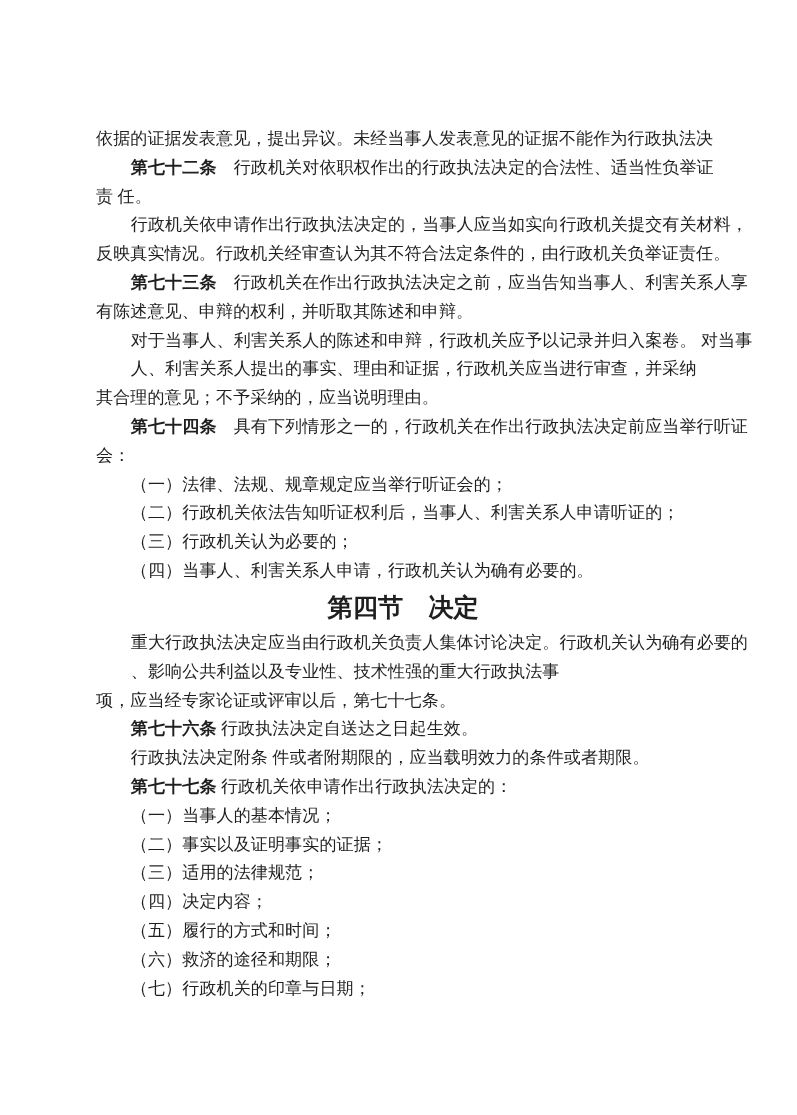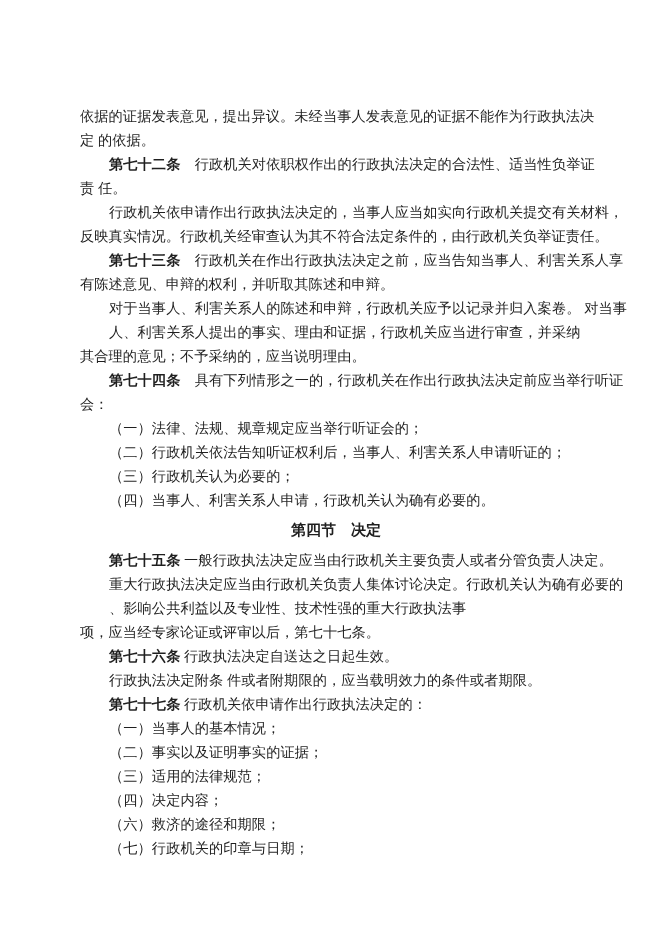--- a/index.html
+++ b/index.html
@@ -39,58 +39,57 @@
   .art {
     font-weight: 700;
     text-align: center;
   }
   .heading {
     height: 30px;
     line-height: 30px;
     margin: 3px 0 3px 0;
     text-align: center;
     font-weight: 700;
-    font-size: 15px;
+    font-size: 21px;
     white-space: pre;
   }
 </style>
 </head>
 <body>
 
 <div class="page">
   <div class="content">
 
     <div class="line"><span>依据的证据发表意见，提出异议。未经当事人发表意见的证据不能作为行政执法决</span></div>
-    <div class="line"><span>定 的依据。</span></div>
     <div class="line ind"><span class="art">第七十二条</span><span>　行政机关对依职权作出的行政执法决定的合法性、适当性负举证</span></div>
     <div class="line"><span>责 任。</span></div>
     <div class="line ind"><span>行政机关依申请作出行政执法决定的，当事人应当如实向行政机关提交有关材料，</span></div>
     <div class="line"><span>反映真实情况。行政机关经审查认为其不符合法定条件的，由行政机关负举证责任。</span></div>
     <div class="line ind"><span class="art">第七十三条</span><span>　行政机关在作出行政执法决定之前，应当告知当事人、利害关系人享</span></div>
     <div class="line"><span>有陈述意见、申辩的权利，并听取其陈述和申辩。</span></div>
     <div class="line ind"><span>对于当事人、利害关系人的陈述和申辩，行政机关应予以记录并归入案卷。 对当事</span></div>
     <div class="line ind"><span>人、利害关系人提出的事实、理由和证据，行政机关应当进行审查，并采纳</span></div>
     <div class="line"><span>其合理的意见；不予采纳的，应当说明理由。</span></div>
     <div class="line ind"><span class="art">第七十四条</span><span>　具有下列情形之一的，行政机关在作出行政执法决定前应当举行听证</span></div>
     <div class="line"><span>会：</span></div>
     <div class="line ind"><span>（一）法律、法规、规章规定应当举行听证会的；</span></div>
     <div class="line ind"><span>（二）行政机关依法告知听证权利后，当事人、利害关系人申请听证的；</span></div>
     <div class="line ind"><span>（三）行政机关认为必要的；</span></div>
     <div class="line ind"><span>（四）当事人、利害关系人申请，行政机关认为确有必要的。</span></div>
 
     <div class="heading">第四节　决定</div>
 
-    <div class="line ind"><span class="art">第七十五条</span><span> 一般行政执法决定应当由行政机关主要负责人或者分管负责人决定。</span></div>
     <div class="line ind"><span>重大行政执法决定应当由行政机关负责人集体讨论决定。行政机关认为确有必要的</span></div>
     <div class="line ind"><span>、影响公共利益以及专业性、技术性强的重大行政执法事</span></div>
     <div class="line"><span>项，应当经专家论证或评审以后，第七十七条。</span></div>
     <div class="line ind"><span class="art">第七十六条</span><span> 行政执法决定自送达之日起生效。</span></div>
     <div class="line ind"><span>行政执法决定附条 件或者附期限的，应当载明效力的条件或者期限。</span></div>
     <div class="line ind"><span class="art">第七十七条</span><span> 行政机关依申请作出行政执法决定的：</span></div>
     <div class="line ind"><span>（一）当事人的基本情况；</span></div>
     <div class="line ind"><span>（二）事实以及证明事实的证据；</span></div>
     <div class="line ind"><span>（三）适用的法律规范；</span></div>
     <div class="line ind"><span>（四）决定内容；</span></div>
+    <div class="line ind"><span>（五）履行的方式和时间；</span></div>
     <div class="line ind"><span>（六）救济的途径和期限；</span></div>
     <div class="line ind"><span>（七）行政机关的印章与日期；</span></div>
 
   </div>
 </div>
 
 </body></html>

